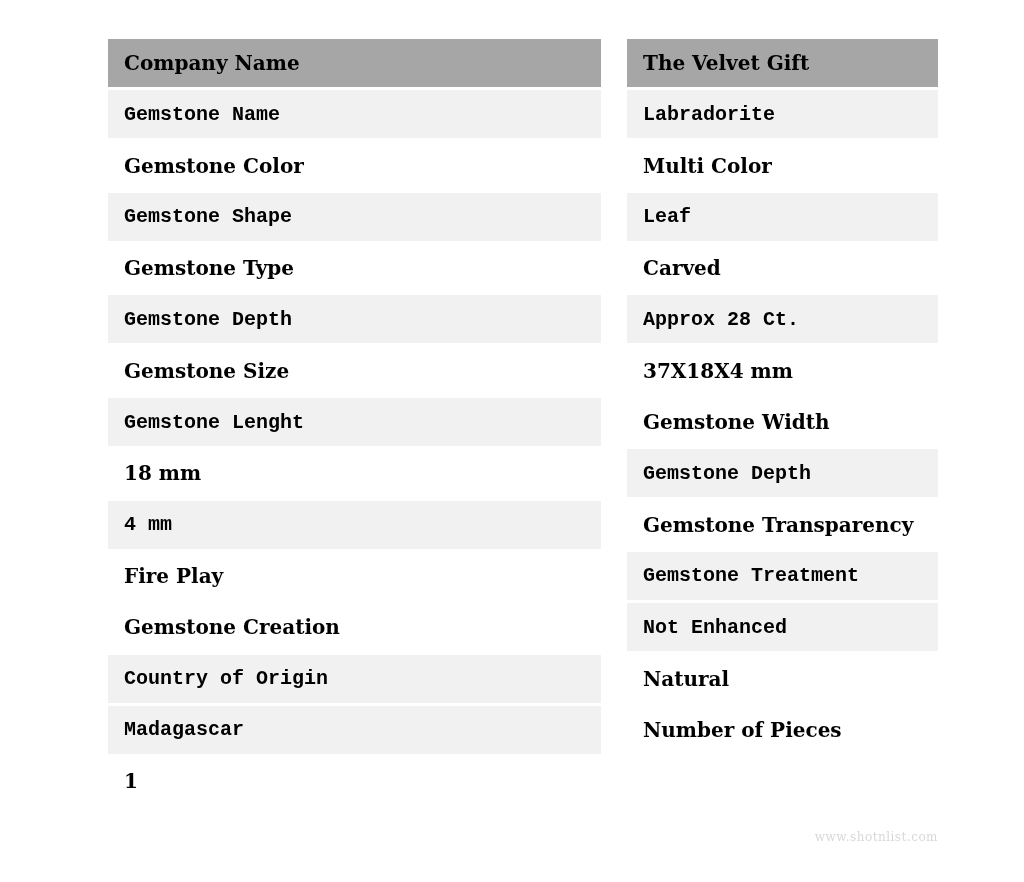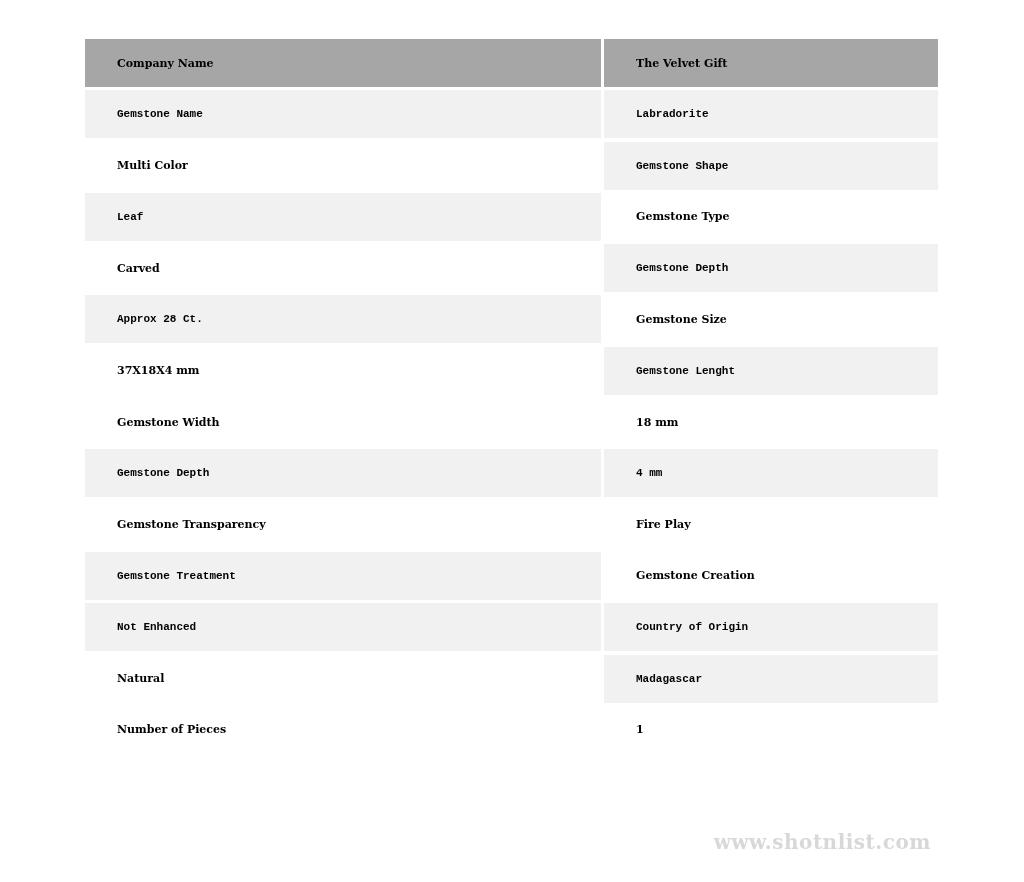--- a/index.html
+++ b/index.html
@@ -22,56 +22,58 @@
     display: grid;
     grid-template-columns: 516px 334px;
     column-gap: 3px;
     row-gap: 3.3px;
     grid-auto-rows: 48px;
   }
   .cell {
     box-sizing: border-box;
     display: flex;
     align-items: center;
-    padding-left: 32px;
-    font-size: 11px;
+    padding-left: 16px;
+    font-size: 20px;
     font-weight: bold;
     color: var(--text-color, #000000);
     background: var(--row-bg, #ffffff);
     white-space: nowrap;
     overflow: hidden;
+    margin-left: 23px;
   }
   .cell.header {
     background: var(--header-bg, #a6a6a6);
   }
   .cell.alt {
     background: var(--alt-row-bg, #f1f1f1);
     font-family: Liberation Mono, monospace;
   }
   .watermark {
     position: absolute;
-    left: 78px;
+    left: 85px;
     top: 830px;
     width: 853px;
     text-align: right;
-    font-size: 20px;
-    font-weight: bold;
+    font-size: 12px;
+    font-weight: normal;
     letter-spacing: 0.5px;
     color: var(--watermark-color, #d8d8d8);
   }
 </style>
 </head>
 <body>
 
 <div class="spec-table">
   <div class="cell header">Company Name</div>
   <div class="cell header">The Velvet Gift</div>
 
 <div class="cell alt">Gemstone Name</div>
     <div class="cell alt">Labradorite</div>
+    <div class="cell">Gemstone Color</div>
     <div class="cell">Multi Color</div>
     <div class="cell alt">Gemstone Shape</div>
     <div class="cell alt">Leaf</div>
     <div class="cell">Gemstone Type</div>
     <div class="cell">Carved</div>
     <div class="cell alt">Gemstone Depth</div>
     <div class="cell alt">Approx 28 Ct.</div>
     <div class="cell">Gemstone Size</div>
     <div class="cell">37X18X4 mm</div>
     <div class="cell alt">Gemstone Lenght</div>

